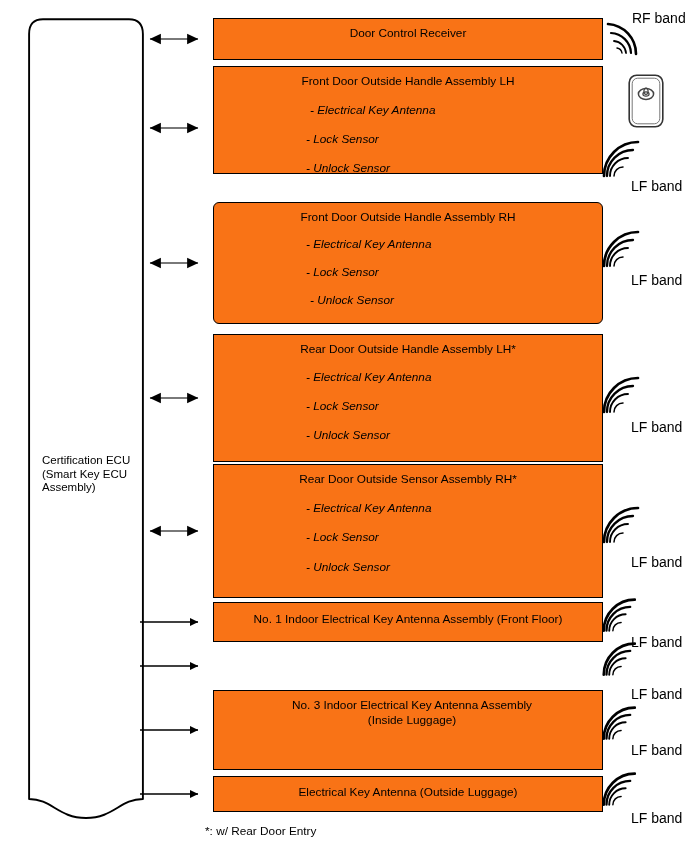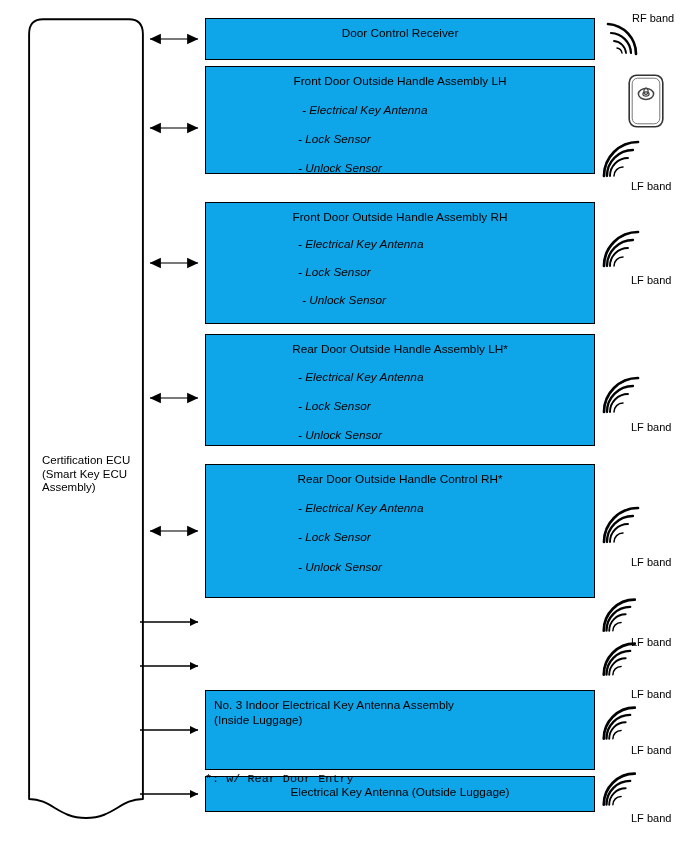--- a/index.html
+++ b/index.html
@@ -27,25 +27,25 @@
     font-size:11.5px;
     line-height:13.6px;
     text-align:left;
     white-space:pre-line;
     margin-top:32px;
   }
 
   
   .box{
     position:absolute;
-    left:205px;
+    left:213px;
     width:390px;
     box-sizing:border-box;
     border:1.4px solid #000000;
-    background:#0ea5e9;
+    background:#f97316;
   }
   .box-title{
     font-size:11.8px;
     line-height:15px;
     text-align:center;
   }
   .box-title.left{text-align:left;padding-left:8px;}
   .box-sub{
     font-size:11.8px;
     line-height:15px;
@@ -55,37 +55,36 @@
   }
   .pad-top-7{padding-top:7px;}
 
   
   #arrows{position:absolute;left:0;top:0;width:688px;height:852px;pointer-events:none;}
 
   
   .wave{position:absolute;}
   .band-label{
     position:absolute;
-    font-size:11px;
+    font-size:14px;
     line-height:13px;
     white-space:nowrap;
   }
 
   
   #keyfob{position:absolute;left:626px;top:72px;}
 
   
   #footnote{
     position:absolute;
     left:205px;
-    top:772px;
+    top:824px;
     font-size:11.8px;
     line-height:14px;
     white-space:nowrap;
-    font-family:Liberation Mono, monospace;
   }
 </style>
 </head>
 <body>
 
 <div id="page">
 
   <div id="ecu-wrap">
     <svg id="ecu-svg" width="116" height="812" viewBox="0 0 116 812">
       <path d="M1.1,16 Q1.1,1.2 15,1.2 L101,1.2 Q114.9,1.2 114.9,16 L114.9,781
@@ -98,45 +97,48 @@
     <div class="box-title pad-top-7">Door Control Receiver</div>
   </div>
 
   <div class="box" style="top:66px;height:108px;">
     <div class="box-title pad-top-7">Front Door Outside Handle Assembly LH</div>
     <div class="box-sub" style="padding-top:14px;">- Electrical Key Antenna</div>
     <div class="box-sub" style="padding-top:14px;padding-left:92px;">- Lock Sensor</div>
     <div class="box-sub" style="padding-top:14px;padding-left:92px;">- Unlock Sensor</div>
   </div>
 
-  <div class="box" style="top:202px;height:122px;">
+  <div class="box" style="top:202px;height:122px;border-radius:6px;">
     <div class="box-title pad-top-7">Front Door Outside Handle Assembly RH</div>
     <div class="box-sub" style="padding-top:12px;padding-left:92px;">- Electrical Key Antenna</div>
     <div class="box-sub" style="padding-top:13px;padding-left:92px;">- Lock Sensor</div>
     <div class="box-sub" style="padding-top:13px;padding-left:96px;">- Unlock Sensor</div>
   </div>
 
-  <div class="box" style="top:334px;height:112px;">
+  <div class="box" style="top:334px;height:128px;">
     <div class="box-title pad-top-7">Rear Door Outside Handle Assembly LH*</div>
     <div class="box-sub" style="padding-top:13px;padding-left:92px;">- Electrical Key Antenna</div>
     <div class="box-sub" style="padding-top:14px;padding-left:92px;">- Lock Sensor</div>
     <div class="box-sub" style="padding-top:14px;padding-left:92px;">- Unlock Sensor</div>
   </div>
 
   <div class="box" style="top:464px;height:134px;">
-    <div class="box-title pad-top-7">Rear Door Outside Handle Control RH*</div>
+    <div class="box-title pad-top-7">Rear Door Outside Sensor Assembly RH*</div>
     <div class="box-sub" style="padding-top:14px;padding-left:92px;">- Electrical Key Antenna</div>
     <div class="box-sub" style="padding-top:14px;padding-left:92px;">- Lock Sensor</div>
     <div class="box-sub" style="padding-top:15px;padding-left:92px;">- Unlock Sensor</div>
   </div>
 
+  <div class="box" style="top:602px;height:40px;">
+    <div class="box-title" style="padding-top:9px;">No. 1 Indoor Electrical Key Antenna Assembly (Front Floor)</div>
+  </div>
 
 
   <div class="box" style="top:690px;height:80px;">
-    <div class="box-title left" style="padding-top:7px;white-space:pre-line;">No. 3 Indoor Electrical Key Antenna Assembly
+    <div class="box-title left" style="padding-top:7px;white-space:pre-line;text-align:center;">No. 3 Indoor Electrical Key Antenna Assembly
 (Inside Luggage)</div>
   </div>
 
   <div class="box" style="top:776px;height:36px;">
     <div class="box-title" style="padding-top:8px;">Electrical Key Antenna (Outside Luggage)</div>
   </div>
 
   <svg id="arrows" viewBox="0 0 688 852">
     <defs>
       <marker id="ah-r" markerWidth="7" markerHeight="7" refX="6.4" refY="3.5" orient="auto" markerUnits="strokeWidth">

